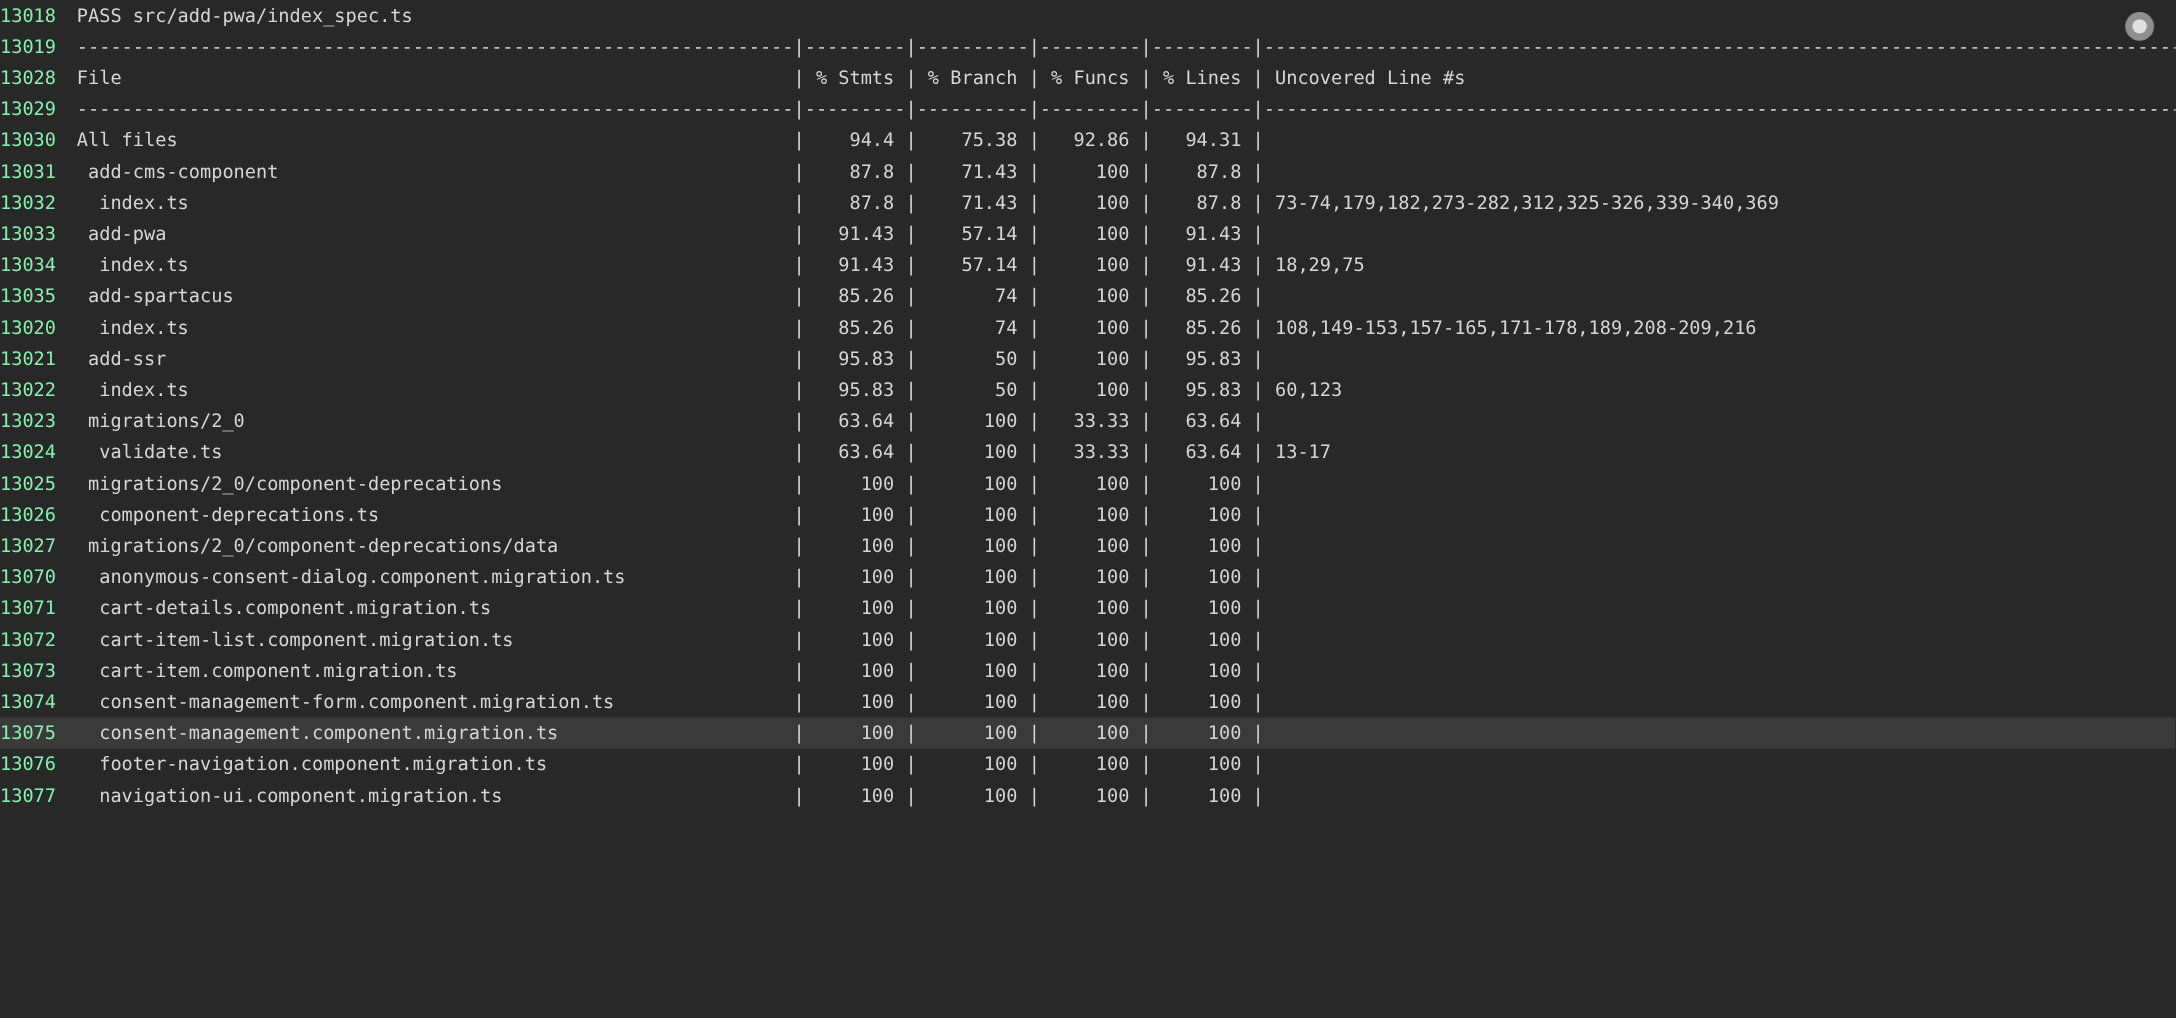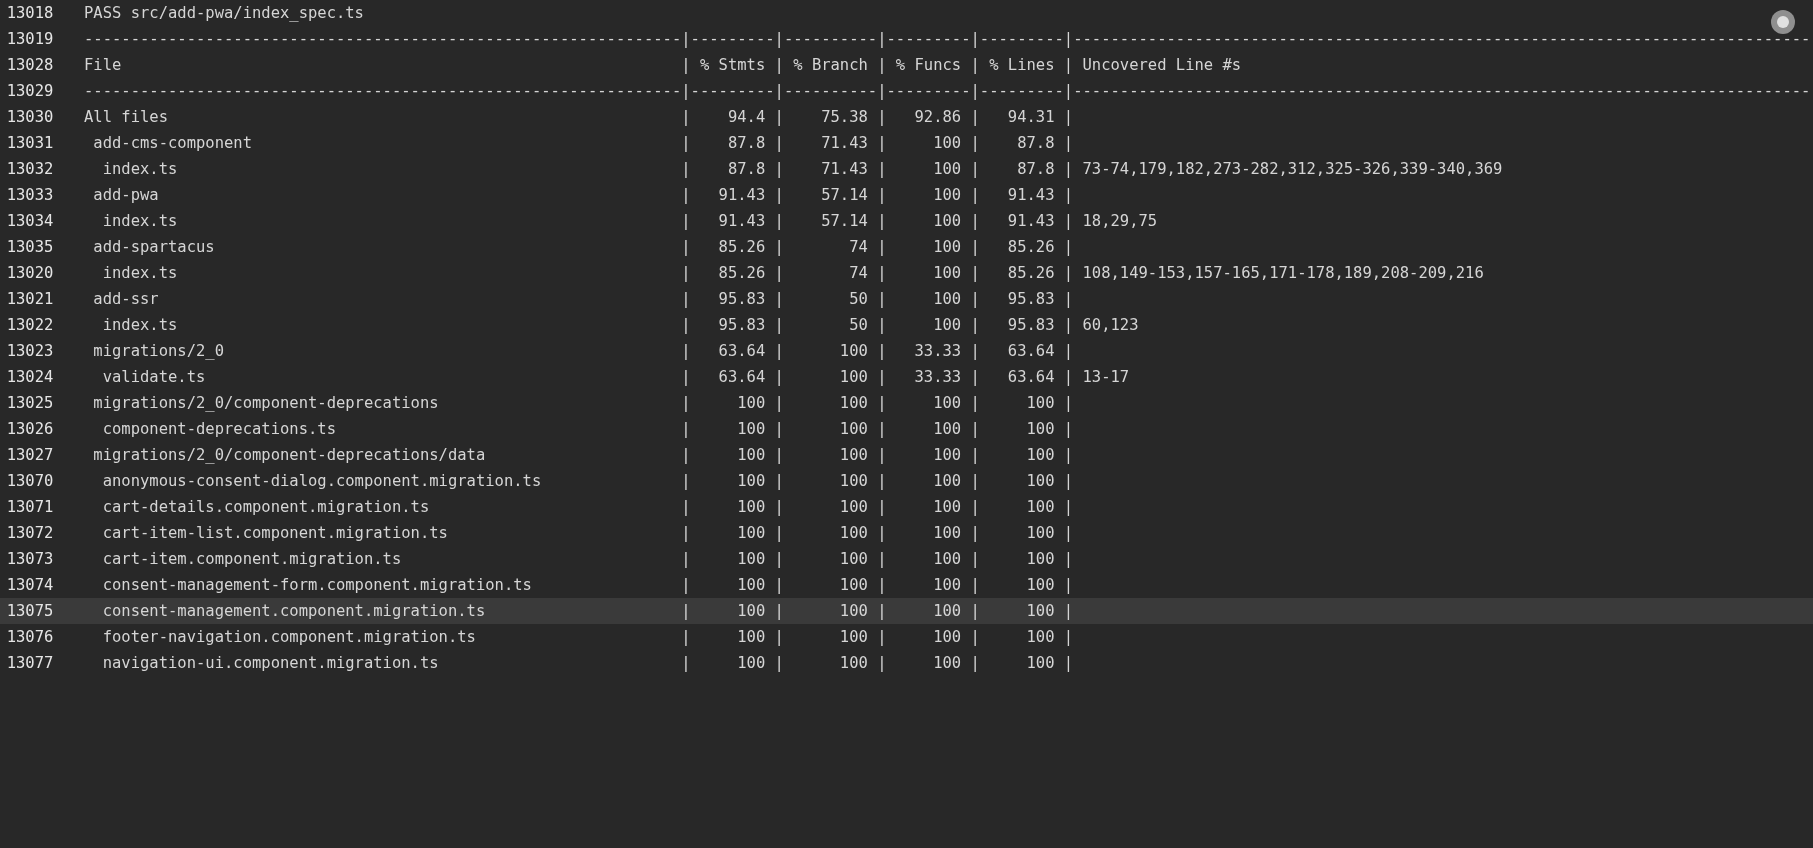--- a/index.html
+++ b/index.html
@@ -1,18 +1,18 @@
 <!DOCTYPE html>
 <html><head>
 <meta charset="utf-8">
 <style>
   html,body{margin:0;padding:0;background:#282828;color:#d5d5d5;font-family:"DejaVu Sans Mono","Menlo","Consolas",monospace;font-size:15.5px;line-height:26px}
   .log{white-space:pre;overflow:hidden}
   .row{display:flex}
-  .ln{width:60px;text-align:center;padding-right:24px;color:#e5e5e5;user-select:none;flex:0 0 auto}
+  .ln{width:60px;text-align:left;padding-right:4px;color:#86efac;user-select:none;flex:0 0 auto}
   .txt{flex:1 1 auto}
   .hl{background:#3a3a3a}
   .badge{position:fixed;top:10px;right:18px;width:24px;height:24px;border-radius:50%;background:#8f8f8f;display:flex;align-items:center;justify-content:center}
   .badge-inner{width:12px;height:12px;border-radius:50%;background:#e0e0e0}
 </style>
 </head>
 <body>
 
 <div class="badge">
   <div class="badge-inner"></div>

